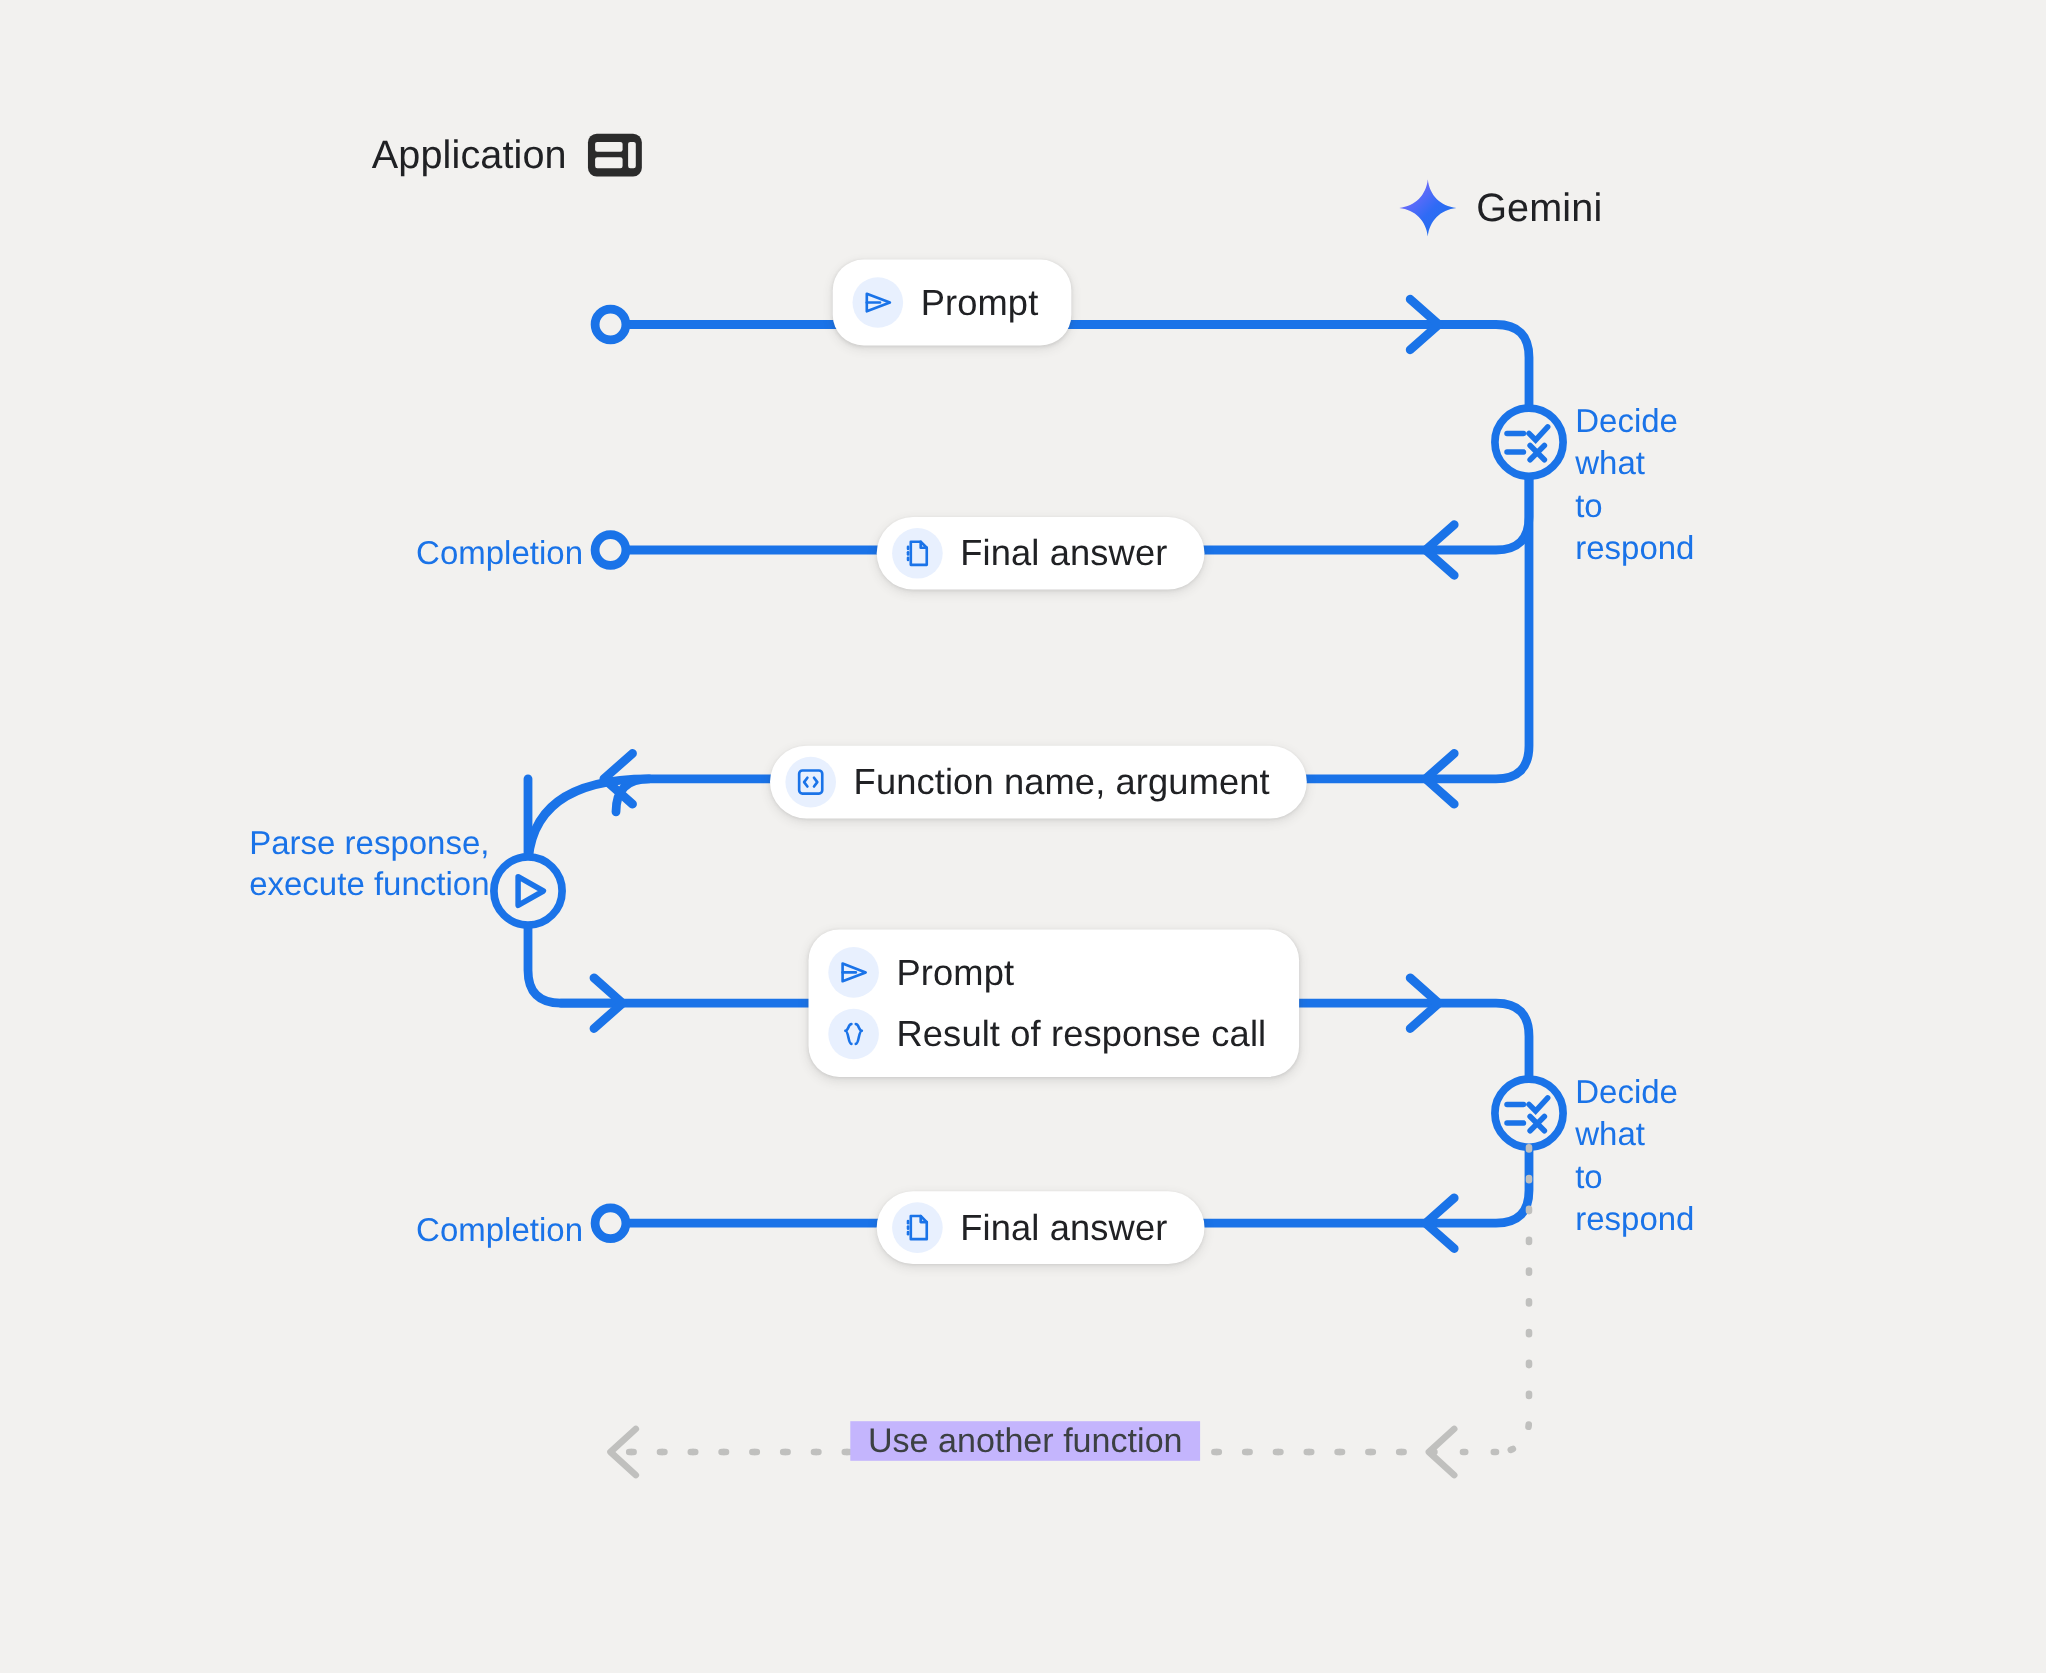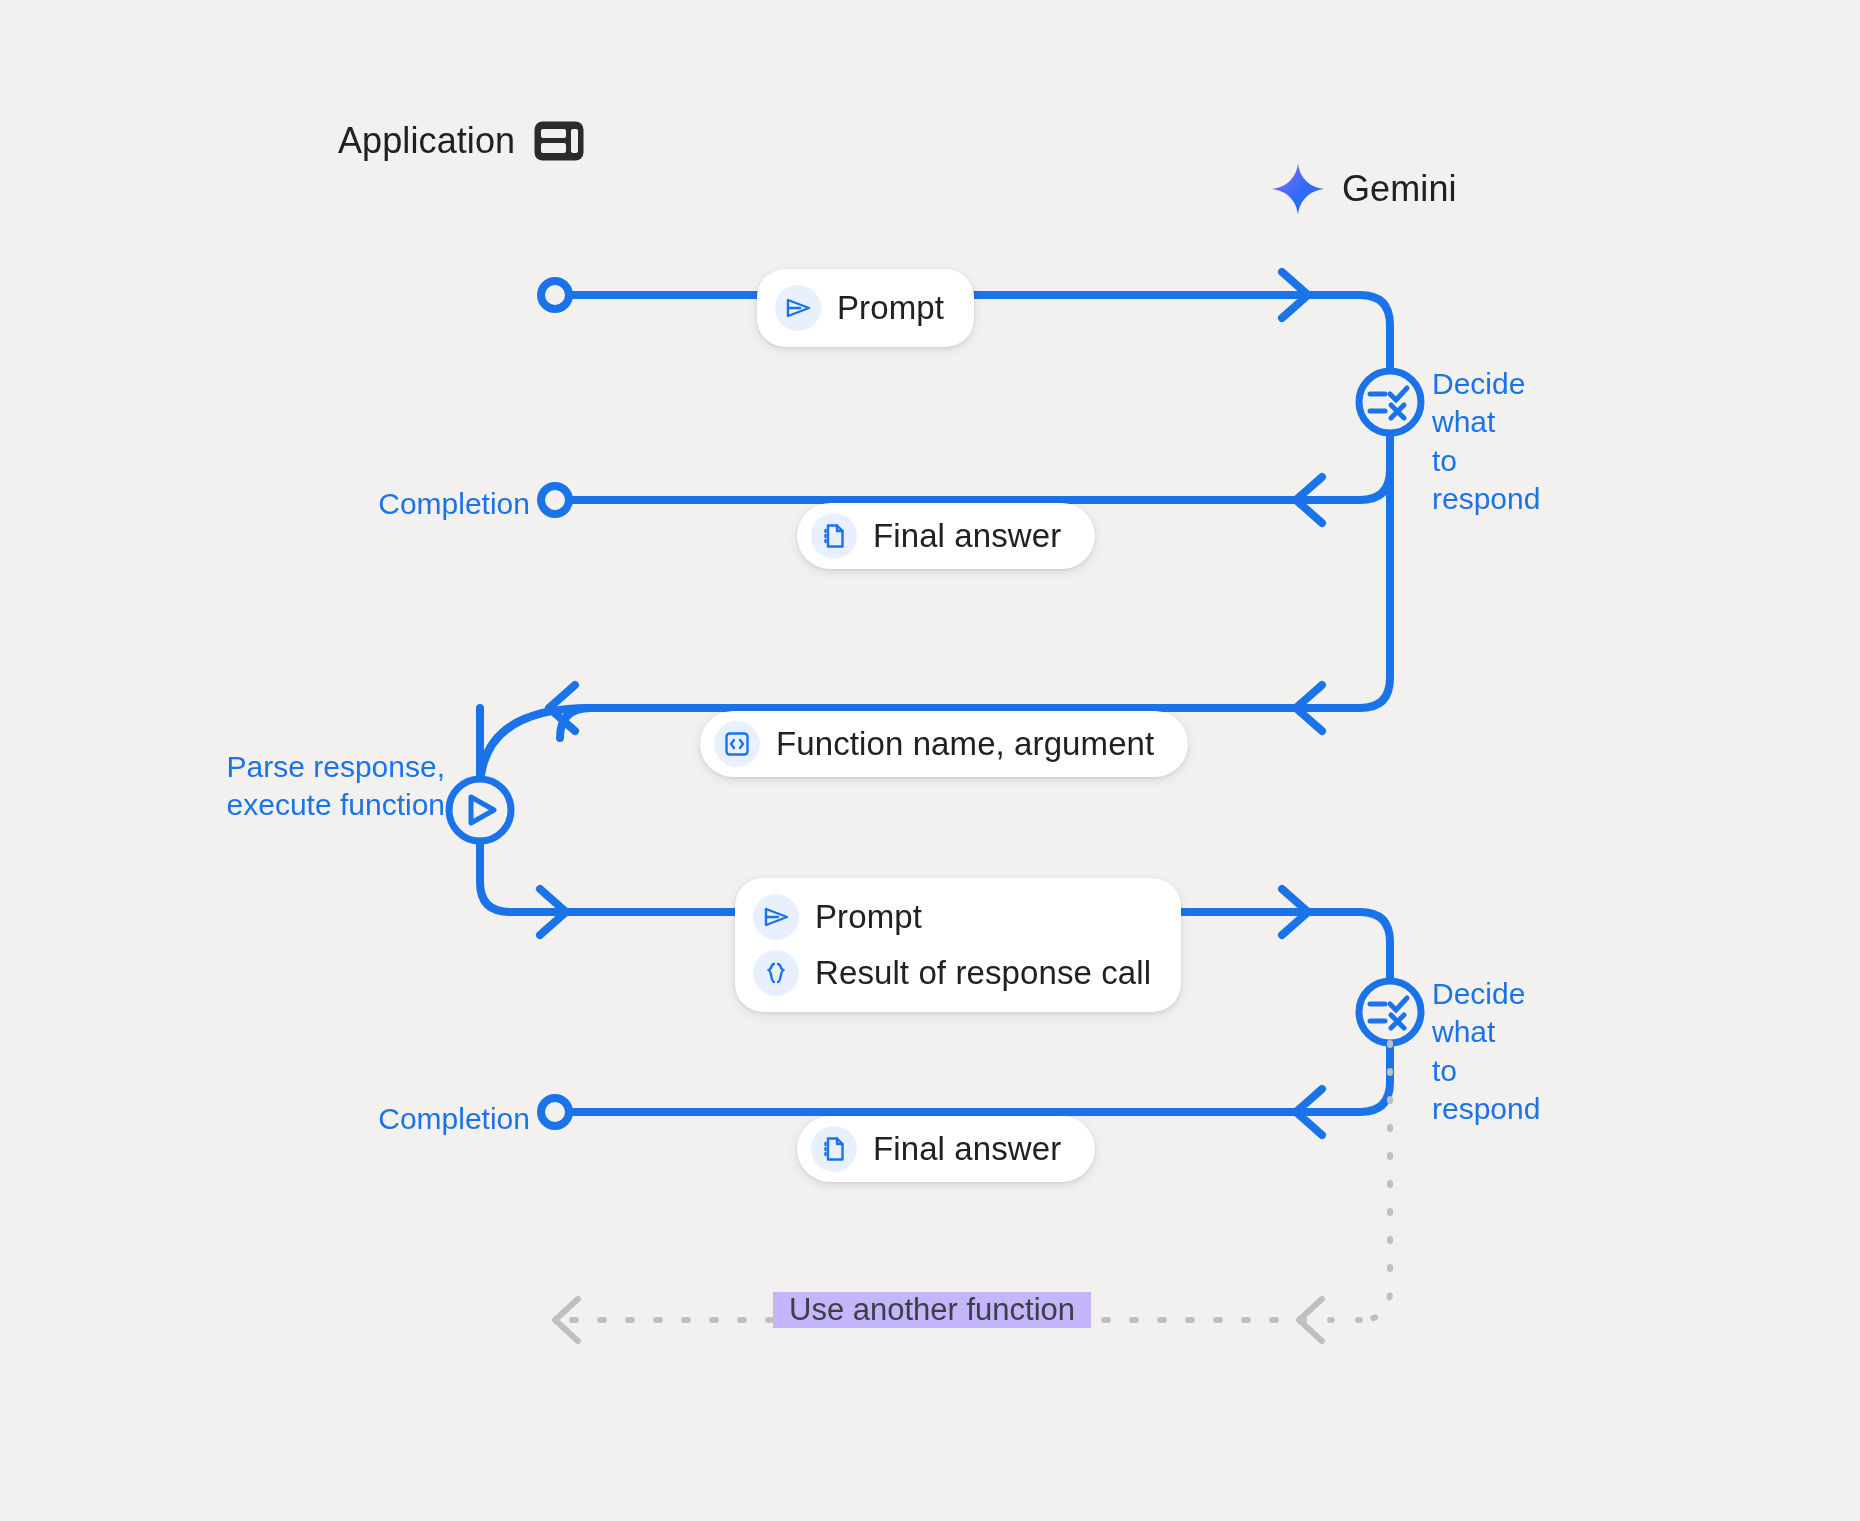--- a/index.html
+++ b/index.html
@@ -64,21 +64,20 @@
   .card {
     position: absolute;
     background: #FFFFFF;
     border-radius: 28px;
     box-shadow: 0 3px 10px rgba(60,60,60,.13), 0 1px 3px rgba(60,60,60,.10);
     padding: 16px 30px 16px 18px;
     display: flex;
     flex-direction: column;
     gap: 10px;
     box-sizing: border-box;
-    margin-top: 33px;
   }
   .card.single {
     border-radius: 34px;
     padding: 10px 34px 10px 14px;
     justify-content: center;
   }
   .row {
     display: flex;
     align-items: center;
     gap: 16px;

